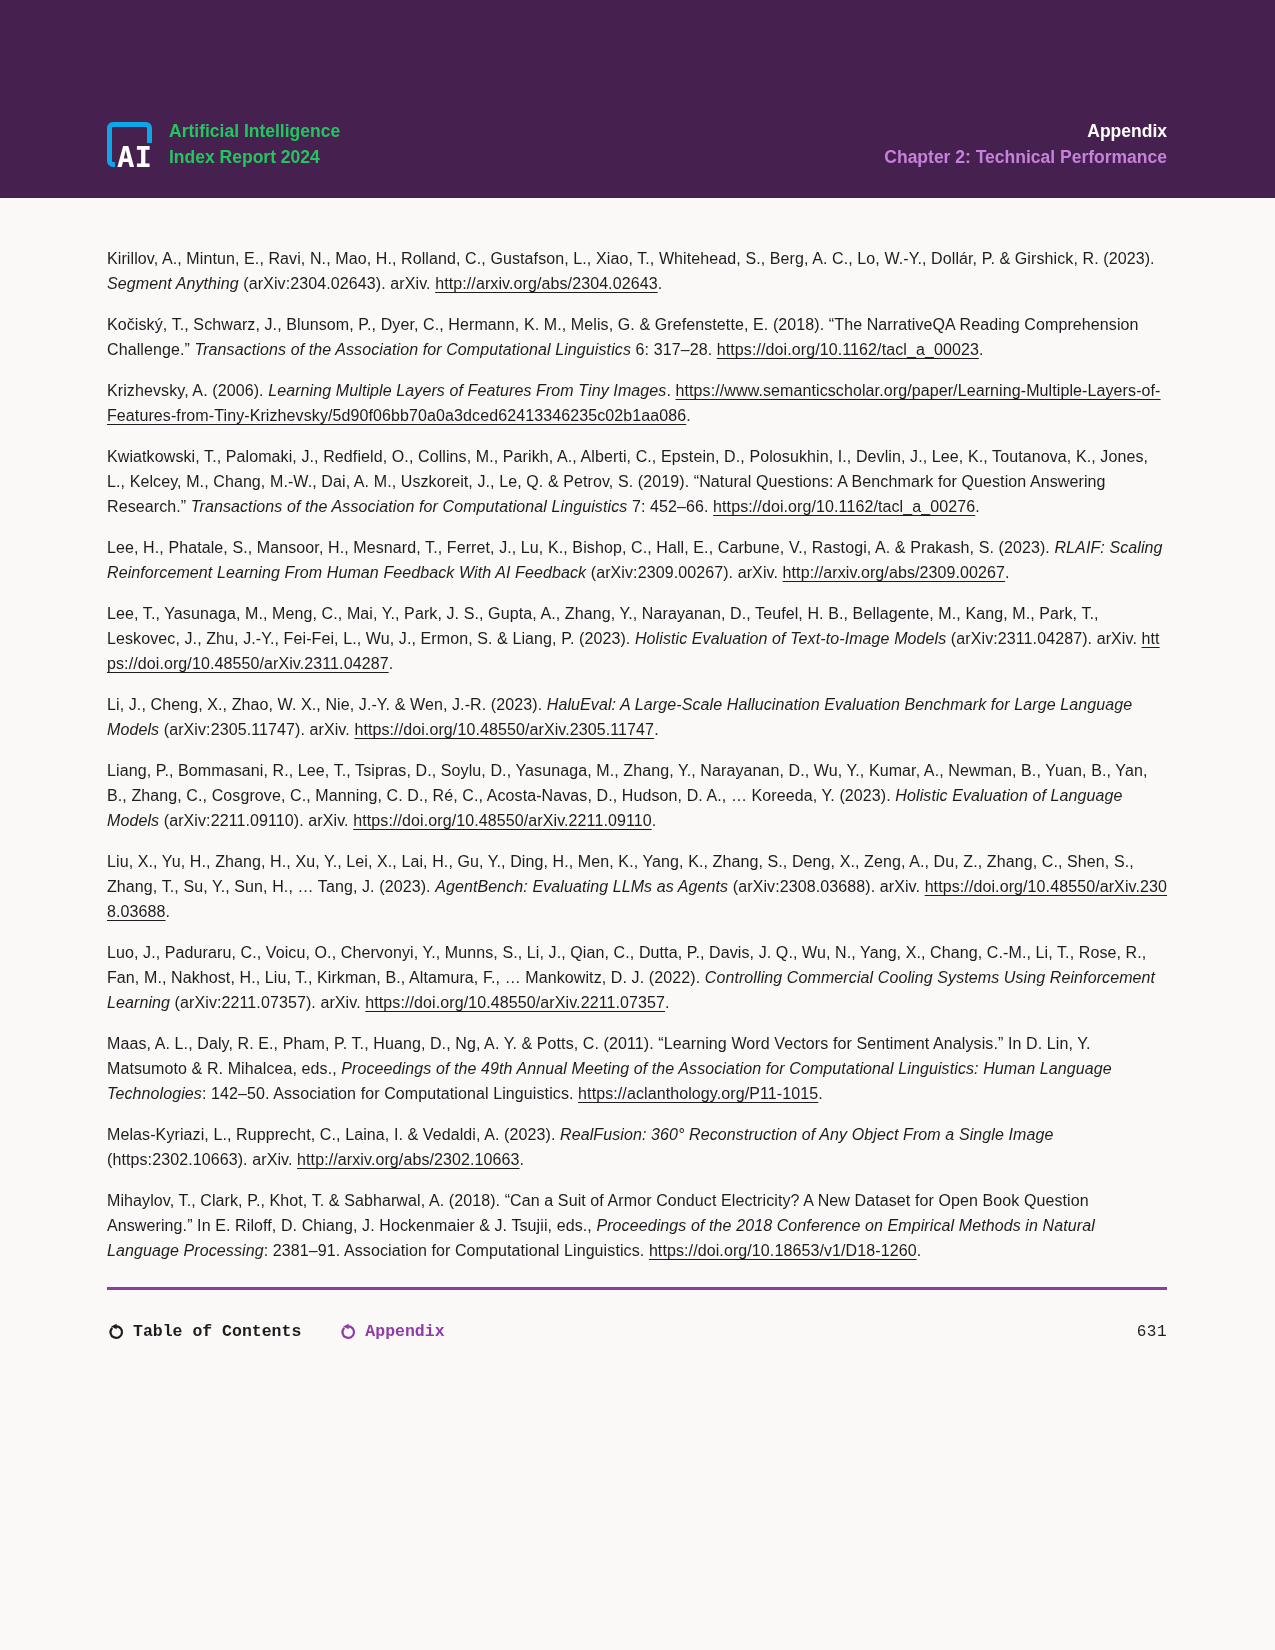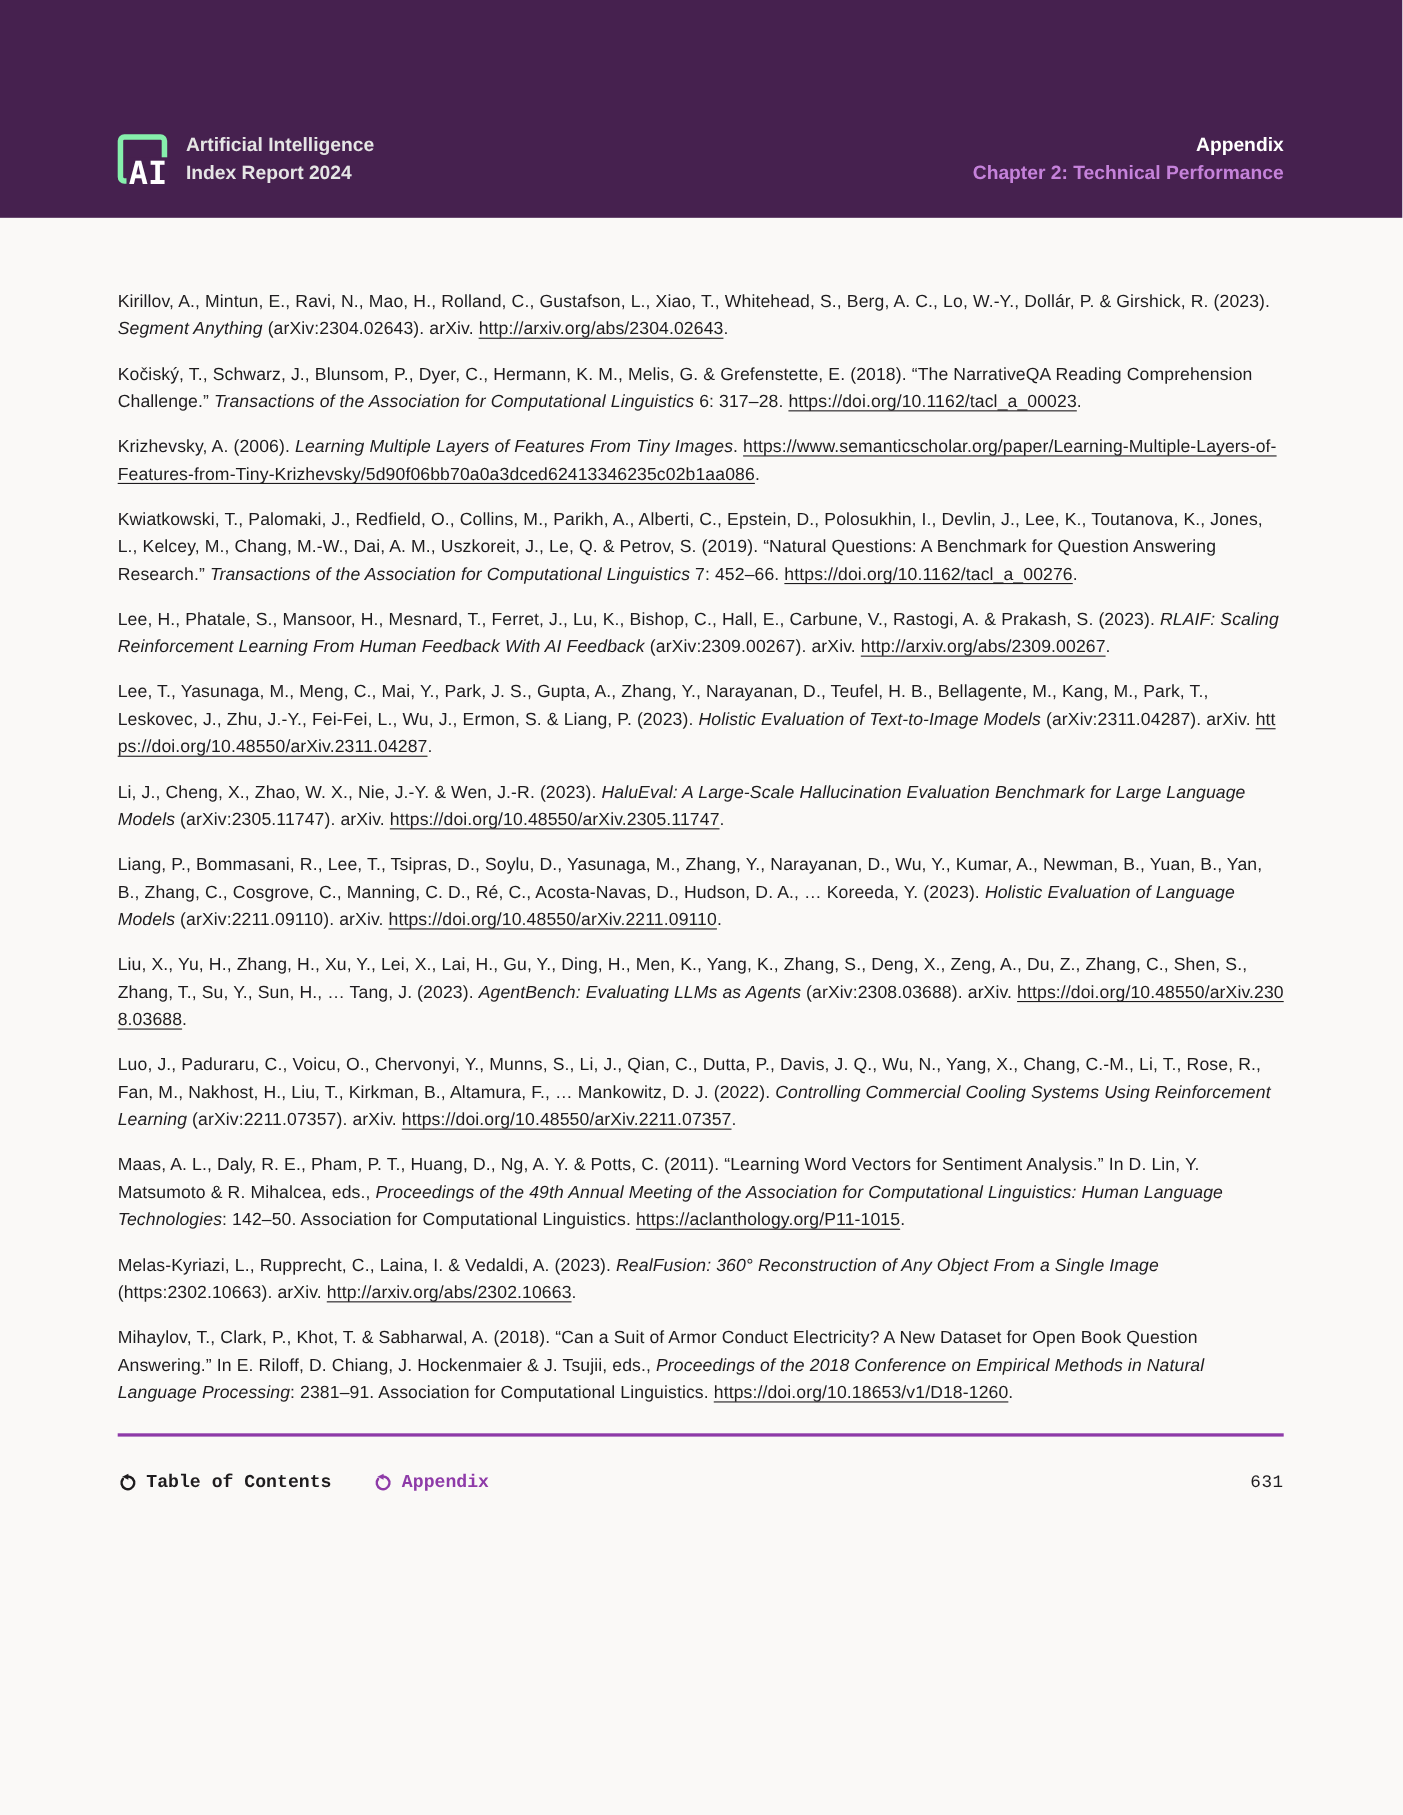--- a/index.html
+++ b/index.html
@@ -21,36 +21,36 @@
   
   .band{
     width:100%;height:198px;
     background:var(--band-purple);
     display:flex;align-items:flex-end;justify-content:space-between;
     padding:0 108px 28px 107px;
   }
   .brand{display:flex;align-items:flex-end;gap:17px;}
   .logo{
     position:relative;width:45px;height:45px;
-    border:5px solid #86efac;border-radius:6px;
+    border:5px solid #0ea5e9;border-radius:6px;
     margin-bottom:3px;
   }
   .logo-letters{
     position:absolute;left:3px;bottom:-10px;
     font-family:"DejaVu Sans Mono",monospace;
     font-weight:bold;font-size:29px;line-height:1;
     color:#fff;background:var(--band-purple);
     padding:0 2px;letter-spacing:0px;
   }
-  .brand-text{color:#e5e5e5;font-weight:700;font-size:17.5px;line-height:26px;}
+  .brand-text{color:#22c55e;font-weight:700;font-size:17.5px;line-height:26px;}
   .header-right{text-align:right;font-weight:700;font-size:17.5px;line-height:26px;}
   .hr-section{color:#fff;}
   .hr-chapter{color:var(--chapter-label);}
   
-  .content{padding:64px 107px 0 107px;}
+  .content{padding:48px 107px 0 107px;}
   p.ref{
     margin:0 0 16px 0;
     font-size:16px;line-height:25px;letter-spacing:0.1px;
   }
   .ital{font-style:italic;}
   a.ref-link{
     color:inherit;text-decoration:underline;
     text-underline-offset:2.5px;text-decoration-thickness:1px;
     cursor:pointer;word-break:break-all;
   }

